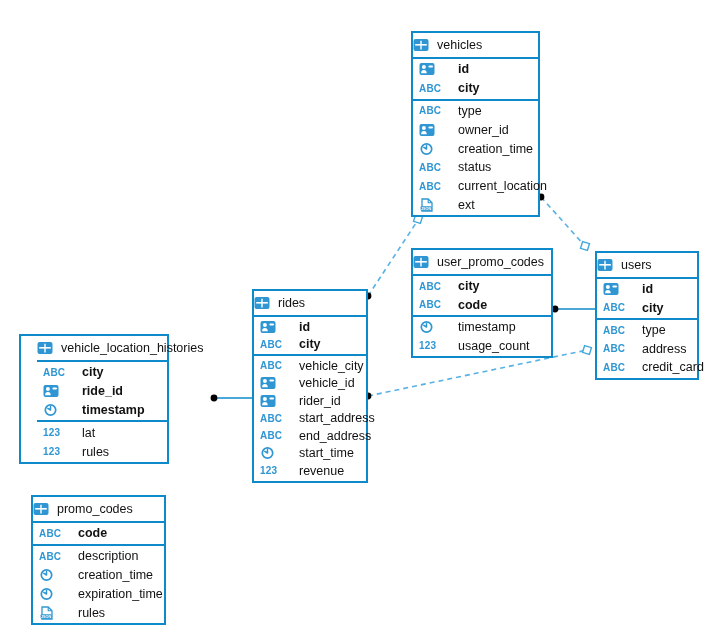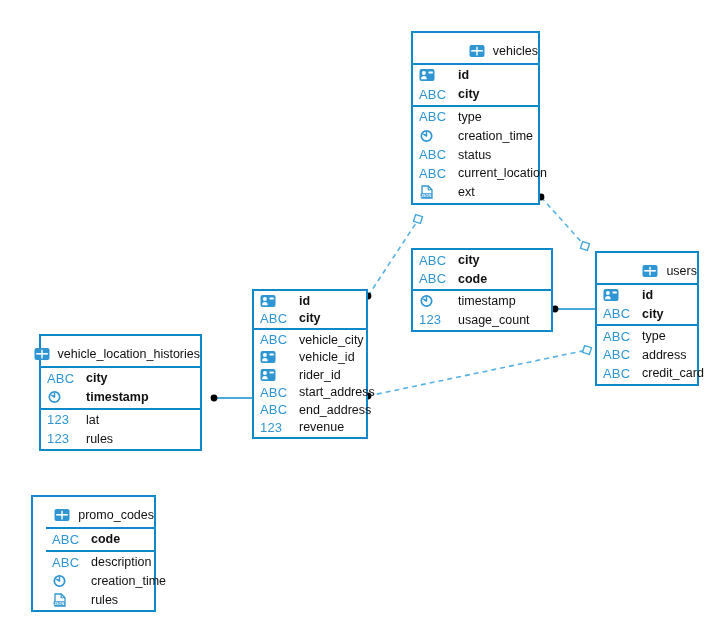--- a/index.html
+++ b/index.html
@@ -1,30 +1,30 @@
 <!DOCTYPE html>
 <html style="--border: #0e8acb;"><head>
 <meta charset="utf-8">
 <style>
   html,body{margin:0;padding:0;background:#ffffff;}
   .canvas{position:relative;width:705px;height:636px;background:#ffffff;overflow:hidden;
           font-family:"Liberation Sans",sans-serif;}
   #connector-layer{position:absolute;left:0;top:0;z-index:0;}
   .table-card{position:absolute;z-index:1;background:#ffffff;border:2px solid var(--border,#0e8acb);
               box-sizing:border-box;}
-  .t-header{height:24px;display:flex;align-items:center;justify-content:flex-end;gap:5px;
-            border-bottom:2px solid var(--border,#0e8acb);font-size:12.5px;color:#111;margin-top:6px;}
+  .t-header{height:24px;display:flex;align-items:center;justify-content:flex-start;gap:5px;
+            border-bottom:2px solid var(--border,#0e8acb);font-size:12.5px;color:#111;}
   .t-section{padding:1px 0;}
   .t-section.fields{border-top:2px solid var(--border,#0e8acb);}
   .t-row{height:var(--rowH,18.5px);display:flex;align-items:center;padding:0 6px;
          font-size:12.5px;color:#111;white-space:nowrap;}
   .t-row .t-label{margin-left:20px;}
   .t-row.pk .t-label{font-weight:700;}
   .icon-cell{width:19px;min-width:19px;display:flex;align-items:center;}
-  .glyph-icon{font-size:13px;font-weight:400;color:#2f96d3;letter-spacing:.2px;
+  .glyph-icon{font-size:10px;font-weight:700;color:#2f96d3;letter-spacing:.2px;
               font-family:"Liberation Sans",sans-serif;}
 </style>
 </head>
 <body>
 
 <div class="canvas">
   <svg id="connector-layer" width="705" height="636" viewBox="0 0 705 636">
       <line x1="368" y1="296" x2="418" y2="220" stroke="#56b2e4" stroke-width="1.6" stroke-dasharray="5 4"></line>
       <rect x="-3.6" y="-3.6" width="7.2" height="7.2" transform="translate(418 219) rotate(17)" fill="#ffffff" stroke="#44a7db" stroke-width="1.4"></rect>
       <circle cx="368" cy="296" r="3.4" fill="#000000"></circle>
@@ -73,20 +73,31 @@
         <div class="t-section fields">
           <div class="t-row">
             <span class="icon-cell">
               <span class="glyph-icon">ABC</span>
             </span>
             <span class="t-label">type</span>
           </div>
           <div class="t-row">
             <span class="icon-cell">
               <svg width="16" height="14" viewBox="0 0 16 14">
+                <rect x="0.5" y="1" width="15" height="12" rx="2" fill="#2f96d3"></rect>
+             <circle cx="4.9" cy="4.9" r="2" fill="#fff"></circle>
+             <path d="M2.1 11.2 Q2.1 7.9 4.9 7.9 Q7.7 7.9 7.7 11.2 Z" fill="#fff"></path>
+             <rect x="9.4" y="3.6" width="4.6" height="1.9" rx="0.95" fill="#fff"></rect>
+              </svg>
+            </span>
+            <span class="t-label">owner_id</span>
+          </div>
+          <div class="t-row">
+            <span class="icon-cell">
+              <svg width="16" height="14" viewBox="0 0 16 14">
                 <circle cx="7.5" cy="7" r="5.2" fill="none" stroke="#2f96d3" stroke-width="1.7"></circle>
              <path d="M7.5 7 L7.5 3.6 M7.5 7 L4.8 5.3" stroke="#2f96d3" stroke-width="1.5" stroke-linecap="round" fill="none"></path>
               </svg>
             </span>
             <span class="t-label">creation_time</span>
           </div>
           <div class="t-row">
             <span class="icon-cell">
               <span class="glyph-icon">ABC</span>
             </span>
@@ -105,20 +116,30 @@
              <path d="M9.2 1 V4.8 H13" fill="none" stroke="#2f96d3" stroke-width="1.1"></path>
              <rect x="1.6" y="8.2" width="11" height="4.6" rx="1" fill="#2f96d3"></rect>
              <text x="7.1" y="11.8" font-size="3.8" fill="#fff" text-anchor="middle" font-family="Liberation Sans, sans-serif" font-weight="bold">JSON</text>
               </svg>
             </span>
             <span class="t-label">ext</span>
           </div>
         </div>
       </div>
       <div class="table-card" style="left: 411px; top: 248px; width: 142px; --rowH: 18.5px;">
+        <div class="t-header">
+          <span class="icon-cell">
+            <svg width="16" height="14" viewBox="0 0 16 14">
+              <rect x="0.5" y="1" width="15" height="12" rx="2" fill="#2f96d3"></rect>
+             <line x1="2.2" y1="6.8" x2="13.8" y2="6.8" stroke="#fff" stroke-width="1.6"></line>
+             <line x1="8" y1="2.8" x2="8" y2="11.4" stroke="#fff" stroke-width="1.4"></line>
+            </svg>
+          </span>
+          <span>user_promo_codes</span>
+        </div>
         <div class="t-section">
           <div class="t-row pk">
             <span class="icon-cell">
               <span class="glyph-icon">ABC</span>
             </span>
             <span class="t-label">city</span>
           </div>
           <div class="t-row pk">
             <span class="icon-cell">
               <span class="glyph-icon">ABC</span>
@@ -189,20 +210,30 @@
           </div>
           <div class="t-row">
             <span class="icon-cell">
               <span class="glyph-icon">ABC</span>
             </span>
             <span class="t-label">credit_card</span>
           </div>
         </div>
       </div>
       <div class="table-card" style="left: 252px; top: 289px; width: 116px; --rowH: 17.5px;">
+        <div class="t-header">
+          <span class="icon-cell">
+            <svg width="16" height="14" viewBox="0 0 16 14">
+              <rect x="0.5" y="1" width="15" height="12" rx="2" fill="#2f96d3"></rect>
+             <line x1="2.2" y1="6.8" x2="13.8" y2="6.8" stroke="#fff" stroke-width="1.6"></line>
+             <line x1="8" y1="2.8" x2="8" y2="11.4" stroke="#fff" stroke-width="1.4"></line>
+            </svg>
+          </span>
+          <span>rides</span>
+        </div>
         <div class="t-section">
           <div class="t-row pk">
             <span class="icon-cell">
               <svg width="16" height="14" viewBox="0 0 16 14">
                 <rect x="0.5" y="1" width="15" height="12" rx="2" fill="#2f96d3"></rect>
              <circle cx="4.9" cy="4.9" r="2" fill="#fff"></circle>
              <path d="M2.1 11.2 Q2.1 7.9 4.9 7.9 Q7.7 7.9 7.7 11.2 Z" fill="#fff"></path>
              <rect x="9.4" y="3.6" width="4.6" height="1.9" rx="0.95" fill="#fff"></rect>
               </svg>
             </span>
@@ -251,47 +282,67 @@
             <span class="t-label">start_address</span>
           </div>
           <div class="t-row">
             <span class="icon-cell">
               <span class="glyph-icon">ABC</span>
             </span>
             <span class="t-label">end_address</span>
           </div>
           <div class="t-row">
             <span class="icon-cell">
+              <svg width="16" height="14" viewBox="0 0 16 14">
+                <circle cx="7.5" cy="7" r="5.2" fill="none" stroke="#2f96d3" stroke-width="1.7"></circle>
+             <path d="M7.5 7 L7.5 3.6 M7.5 7 L4.8 5.3" stroke="#2f96d3" stroke-width="1.5" stroke-linecap="round" fill="none"></path>
+              </svg>
+            </span>
+            <span class="t-label">start_time</span>
+          </div>
+          <div class="t-row">
+            <span class="icon-cell">
               <span class="glyph-icon">123</span>
             </span>
             <span class="t-label">revenue</span>
           </div>
         </div>
       </div>
-      <div class="table-card" style="left: 39px; top: 334px; width: 163px; --rowH: 18.8px;">
+      <div class="table-card" style="left: 19px; top: 334px; width: 150px; padding-left: 16px; --rowH: 18.8px;">
         <div class="t-header">
           <span class="icon-cell">
             <svg width="16" height="14" viewBox="0 0 16 14">
               <rect x="0.5" y="1" width="15" height="12" rx="2" fill="#2f96d3"></rect>
              <line x1="2.2" y1="6.8" x2="13.8" y2="6.8" stroke="#fff" stroke-width="1.6"></line>
              <line x1="8" y1="2.8" x2="8" y2="11.4" stroke="#fff" stroke-width="1.4"></line>
             </svg>
           </span>
           <span>vehicle_location_histories</span>
         </div>
         <div class="t-section">
           <div class="t-row pk">
             <span class="icon-cell">
               <span class="glyph-icon">ABC</span>
             </span>
             <span class="t-label">city</span>
           </div>
           <div class="t-row pk">
             <span class="icon-cell">
               <svg width="16" height="14" viewBox="0 0 16 14">
+                <rect x="0.5" y="1" width="15" height="12" rx="2" fill="#2f96d3"></rect>
+             <circle cx="4.9" cy="4.9" r="2" fill="#fff"></circle>
+             <path d="M2.1 11.2 Q2.1 7.9 4.9 7.9 Q7.7 7.9 7.7 11.2 Z" fill="#fff"></path>
+             <rect x="9.4" y="3.6" width="4.6" height="1.9" rx="0.95" fill="#fff"></rect>
+              </svg>
+            </span>
+            <span class="t-label">ride_id</span>
+          </div>
+          <div class="t-row pk">
+            <span class="icon-cell">
+              <svg width="16" height="14" viewBox="0 0 16 14">
                 <circle cx="7.5" cy="7" r="5.2" fill="none" stroke="#2f96d3" stroke-width="1.7"></circle>
              <path d="M7.5 7 L7.5 3.6 M7.5 7 L4.8 5.3" stroke="#2f96d3" stroke-width="1.5" stroke-linecap="round" fill="none"></path>
               </svg>
             </span>
             <span class="t-label">timestamp</span>
           </div>
         </div>
         <div class="t-section fields">
           <div class="t-row">
             <span class="icon-cell">
@@ -300,21 +351,21 @@
             <span class="t-label">lat</span>
           </div>
           <div class="t-row">
             <span class="icon-cell">
               <span class="glyph-icon">123</span>
             </span>
             <span class="t-label">rules</span>
           </div>
         </div>
       </div>
-      <div class="table-card" style="left: 31px; top: 495px; width: 125px; padding-left: 13px; --rowH: 18.8px;">
+      <div class="table-card" style="left: 31px; top: 495px; width: 135px; --rowH: 18.8px;">
         <div class="t-header">
           <span class="icon-cell">
             <svg width="16" height="14" viewBox="0 0 16 14">
               <rect x="0.5" y="1" width="15" height="12" rx="2" fill="#2f96d3"></rect>
              <line x1="2.2" y1="6.8" x2="13.8" y2="6.8" stroke="#fff" stroke-width="1.6"></line>
              <line x1="8" y1="2.8" x2="8" y2="11.4" stroke="#fff" stroke-width="1.4"></line>
             </svg>
           </span>
           <span>promo_codes</span>
         </div>
@@ -334,20 +385,29 @@
             <span class="t-label">description</span>
           </div>
           <div class="t-row">
             <span class="icon-cell">
               <svg width="16" height="14" viewBox="0 0 16 14">
                 <circle cx="7.5" cy="7" r="5.2" fill="none" stroke="#2f96d3" stroke-width="1.7"></circle>
              <path d="M7.5 7 L7.5 3.6 M7.5 7 L4.8 5.3" stroke="#2f96d3" stroke-width="1.5" stroke-linecap="round" fill="none"></path>
               </svg>
             </span>
             <span class="t-label">creation_time</span>
+          </div>
+          <div class="t-row">
+            <span class="icon-cell">
+              <svg width="16" height="14" viewBox="0 0 16 14">
+                <circle cx="7.5" cy="7" r="5.2" fill="none" stroke="#2f96d3" stroke-width="1.7"></circle>
+             <path d="M7.5 7 L7.5 3.6 M7.5 7 L4.8 5.3" stroke="#2f96d3" stroke-width="1.5" stroke-linecap="round" fill="none"></path>
+              </svg>
+            </span>
+            <span class="t-label">expiration_time</span>
           </div>
           <div class="t-row">
             <span class="icon-cell">
               <svg width="16" height="14" viewBox="0 0 16 14">
                 <path d="M3 1 H9.2 L13 4.8 V13 H3 Z" fill="#fff" stroke="#2f96d3" stroke-width="1.3"></path>
              <path d="M9.2 1 V4.8 H13" fill="none" stroke="#2f96d3" stroke-width="1.1"></path>
              <rect x="1.6" y="8.2" width="11" height="4.6" rx="1" fill="#2f96d3"></rect>
              <text x="7.1" y="11.8" font-size="3.8" fill="#fff" text-anchor="middle" font-family="Liberation Sans, sans-serif" font-weight="bold">JSON</text>
               </svg>
             </span>

